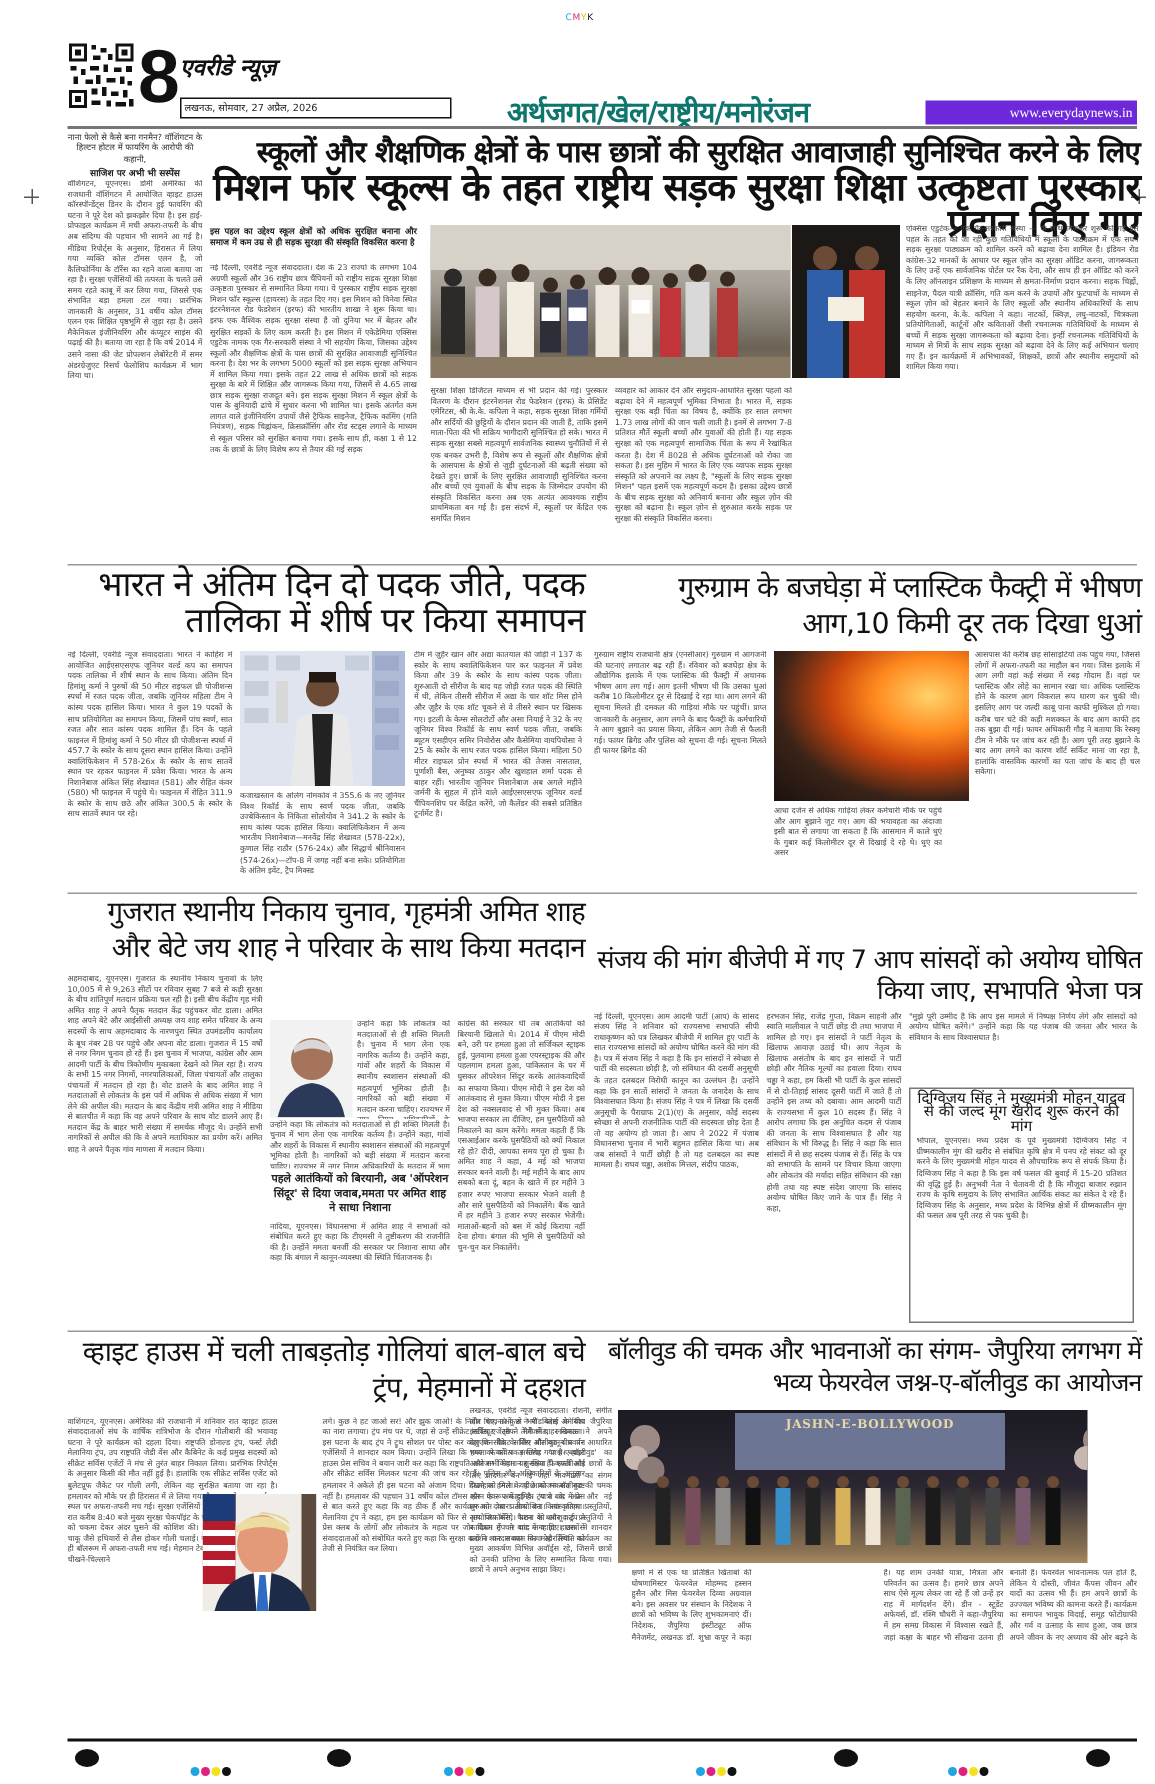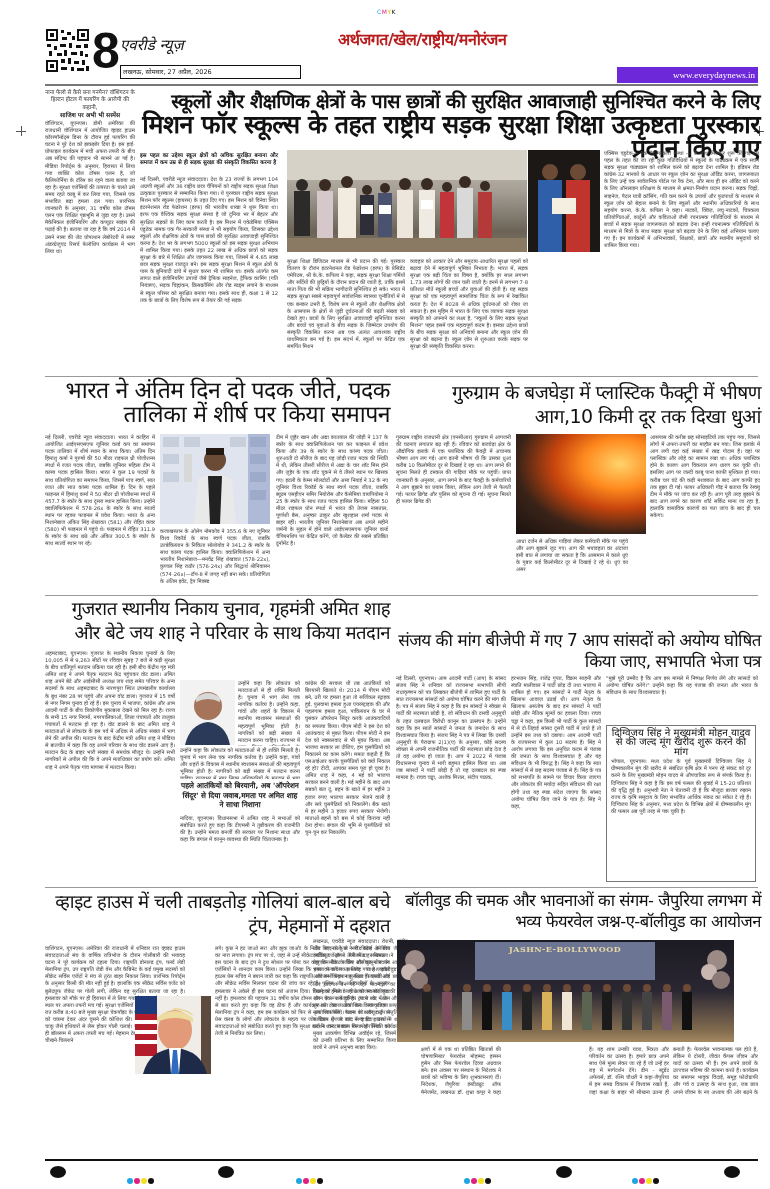--- a/index.html
+++ b/index.html
@@ -58,23 +58,23 @@
         <rect x="29" y="33" width="5" height="3"></rect>
         <rect x="37" y="32" width="3" height="5"></rect>
       <rect x="16" y="39" width="6" height="3"></rect>
         <rect x="26" y="39" width="3" height="4"></rect>
         <rect x="32" y="40" width="7" height="3"></rect>
         <rect x="41" y="38" width="3" height="5"></rect>
     </g>
   </svg>
 </div>
 <div class="abs" style="left:92px;top:26px;font-size:50px;line-height:50px;font-weight:bold;font-family:'Liberation Sans',sans-serif;color:#111">8</div>
-<div class="abs" style="left:120px;top:34px;font-size:15px;font-weight:normal;font-style:italic;font-family:'DejaVu Sans',sans-serif;color:#111">एवरीडे न्यूज़</div>
+<div class="abs" style="left:120px;top:34px;font-size:15px;font-weight:bold;font-style:italic;font-family:'DejaVu Sans',sans-serif;color:#111">एवरीडे न्यूज़</div>
 <div class="abs" style="left:120px;top:65px;width:181px;height:14px;border:1px solid #111;font-size:6.5px;line-height:12px;padding-left:2px;font-family:'DejaVu Sans',sans-serif;color:#222">लखनऊ, सोमवार, 27 अप्रैल, 2026</div>
-<div class="abs" style="left:338px;top:28px;font-size:16px;font-weight:bold;color:#b91c1c;font-family:'DejaVu Sans',sans-serif;letter-spacing:-0.5px">अर्थजगत/खेल/राष्ट्रीय/मनोरंजन</div>
+<div class="abs" style="left:338px;top:61px;font-size:19px;font-weight:bold;color:#0f766e;font-family:'DejaVu Sans',sans-serif;letter-spacing:-0.5px">अर्थजगत/खेल/राष्ट्रीय/मनोरंजन</div>
 <div class="abs" style="left:617px;top:67px;width:141px;height:16px;background:#6d28d9;color:#fff;font-size:9px;line-height:16px;text-align:right;padding-right:3px;font-family:'Liberation Serif',serif">www.everydaynews.in</div>
 <div class="abs" style="left:45px;top:84px;width:713px;height:2px;background:#777"></div>
 
 <div class="abs" style="left:45px;top:89px;width:90px;text-align:center;font-size:5.6px;line-height:7.4px;color:#333;font-family:'DejaVu Sans',sans-serif">नाना फेलो से कैसे बना गनमैन? वॉशिंगटन के हिल्टन होटल में फायरिंग के आरोपी की कहानी,</div>
 <div class="abs" style="left:45px;top:111px;width:90px;text-align:center;font-size:6px;font-weight:bold;color:#222;font-family:'DejaVu Sans',sans-serif">साजिश पर अभी भी सस्पेंस</div>
 <div class="abs txt" style="left:45px;top:120px;width:90px;height:252px">वॉशिंगटन, यूएनएस। डोमी अमेरिका की राजधानी वॉशिंगटन में आयोजित व्हाइट हाउस कॉरस्पॉन्डेंट्स डिनर के दौरान हुई फायरिंग की घटना ने पूरे देश को झकझोर दिया है। इस हाई-प्रोफाइल कार्यक्रम में मची अफरा-तफरी के बीच अब संदिग्ध की पहचान भी सामने आ गई है। मीडिया रिपोर्ट्स के अनुसार, हिरासत में लिया गया व्यक्ति कोल टॉमस एलन है, जो कैलिफोर्निया के टॉरेंस का रहने वाला बताया जा रहा है। सुरक्षा एजेंसियों की तत्परता के चलते उसे समय रहते काबू में कर लिया गया, जिससे एक संभावित बड़ा हमला टल गया। प्रारंभिक जानकारी के अनुसार, 31 वर्षीय कोल टॉमस एलन एक शिक्षित पृष्ठभूमि से जुड़ा रहा है। उसने मैकेनिकल इंजीनियरिंग और कंप्यूटर साइंस की पढ़ाई की है। बताया जा रहा है कि वर्ष 2014 में उसने नासा की जेट प्रोपल्शन लेबोरेटरी में समर अंडरग्रेजुएट रिसर्च फेलोशिप कार्यक्रम में भाग लिया था।</div>
 
 <div class="abs head" style="left:140px;top:90px;width:620px;font-size:19.5px;line-height:24px">स्कूलों और शैक्षणिक क्षेत्रों के पास छात्रों की सुरक्षित आवाजाही सुनिश्चित करने के लिए</div>
 <div class="abs head" style="left:140px;top:113px;width:620px;font-size:25px;line-height:24px">मिशन फॉर स्कूल्स के तहत राष्ट्रीय सड़क सुरक्षा शिक्षा उत्कृष्टता पुरस्कार प्रदान किए गए</div>
 <div class="abs" style="left:140px;top:152px;width:138px;font-size:5.6px;line-height:7.2px;font-weight:bold;color:#222;font-family:'DejaVu Sans',sans-serif;text-align:justify">इस पहल का उद्देश्य स्कूल क्षेत्रों को अधिक सुरक्षित बनाना और समाज में कम उम्र से ही सड़क सुरक्षा की संस्कृति विकसित करना है</div>
@@ -224,21 +224,21 @@
     <path d="M8 78 Q14 54 40 52 Q66 54 72 78 Z" fill="#1d2a48"></path>
     <path d="M34 52 L46 52 L44 78 L36 78 Z" fill="#fff"></path>
     <path d="M38 54 L42 54 L44 78 L36 78 Z" fill="#2f6bc1"></path>
   </svg>
 </div>
 <div class="abs txt" style="left:190px;top:945px;width:200px;height:150px;padding-left:25px">लगे। कुछ ने हट जाओ सर! और झुक जाओ! के निर्देश दिए, तो कुछ ने गॉड ब्लेस अमेरिका का नारा लगाया। ट्रंप मंच पर थे, जहां से उन्हें सीक्रेट सर्विस एजेंट्स ने तेजी से बाहर निकाला। इस घटना के बाद ट्रंप ने ट्रुथ सोशल पर पोस्ट कर कहा कि सीक्रेट सर्विस और कानून प्रवर्तन एजेंसियों ने शानदार काम किया। उन्होंने लिखा कि हमलावर को पकड़ लिया गया है। व्हाइट हाउस प्रेस सचिव ने बयान जारी कर कहा कि राष्ट्रपति और सभी मेहमान सुरक्षित हैं। एफबीआई और सीक्रेट सर्विस मिलकर घटना की जांच कर रहे हैं। पुलिस और अधिकारियों के अनुसार हमलावर ने अकेले ही इस घटना को अंजाम दिया। फिलहाल हमले के पीछे का मकसद स्पष्ट नहीं है। हमलावर की पहचान 31 वर्षीय कोल टॉमस एलन के रूप में हुई है। ट्रंप ने बाद में प्रेस से बात करते हुए कहा कि वह ठीक हैं और कार्यक्रम को दोबारा आयोजित किया जाएगा। मेलानिया ट्रंप ने कहा, हम इस कार्यक्रम को फिर से आयोजित करेंगे। घटना के बावजूद ट्रंप ने प्रेस क्लब के लोगों और लोकतंत्र के महत्व पर जोर दिया। ट्रंप ने बाद में व्हाइट हाउस से संवाददाताओं को संबोधित करते हुए कहा कि सुरक्षा बलों ने शानदार काम किया और स्थिति को तेजी से नियंत्रित कर लिया।</div>
 
 <div class="abs head" style="left:396px;top:890px;width:365px;font-size:16.5px;line-height:21px;font-weight:normal">बॉलीवुड की चमक और भावनाओं का संगम- जैपुरिया लगभग में भव्य फेयरवेल जश्न-ए-बॉलीवुड का आयोजन</div>
 <div class="abs txt" style="left:396px;top:938px;width:28px;height:157px"></div>
 <div class="abs txt" style="left:313px;top:938px;width:95px;height:157px">लखनऊ, एवरीडे न्यूज संवाददाता। रोशनी, संगीत और भावनाओं से भरी विदाई के बीच जैपुरिया इंस्टीट्यूट ऑफ मैनेजमेंट, लखनऊ ने अपने वेलुएशन बैच के लिए बॉलीवुड थीम पर आधारित भव्य फेयरवेल समारोह 'जश्न-ए-बॉलीवुड' का आयोजन किया। यह संध्या फैकल्टी और छात्रों के लिए यादगार बन गई जहां भावनाओं का संगम देखने को मिला। यह आयोजन बॉलीवुड की चमक और एक अकादमिक यात्रा के अंत और नई शुरुआत का प्रतीक बना। सांस्कृतिक प्रस्तुतियों, नृत्य परफॉर्मेंस, फैशन शो और कई प्रस्तुतियों ने कार्यक्रम में चार चांद लगा दिए। छात्रों ने शानदार प्रदर्शन कर सबका मन मोह लिया। कार्यक्रम का मुख्य आकर्षण विभिन्न अवॉर्ड्स रहे, जिसमें छात्रों को उनकी प्रतिभा के लिए सम्मानित किया गया। छात्रों ने अपने अनुभव साझा किए।</div>
-<div class="abs photo" style="left:397px;top:940px;width:337px;height:102px;background:linear-gradient(180deg,#1c1a22 0%,#2a2733 50%,#8a7252 92%,#a58a62 100%)">
+<div class="abs photo" style="left:412px;top:940px;width:313px;height:102px;background:linear-gradient(180deg,#1c1a22 0%,#2a2733 50%,#8a7252 92%,#a58a62 100%)">
   <svg width="337" height="102" viewBox="0 0 337 102">
     <rect x="78" y="2" width="180" height="38" fill="#6c7694"></rect>
     <circle cx="18" cy="20" r="10" fill="#9c8a86"></circle>
       <circle cx="12" cy="32" r="8" fill="#c8b7b0"></circle>
       <circle cx="22" cy="40" r="9" fill="#8b7a76"></circle>
     <circle cx="320" cy="20" r="10" fill="#9c8a86"></circle>
       <circle cx="312" cy="32" r="8" fill="#c8b7b0"></circle>
       <circle cx="324" cy="40" r="9" fill="#8b7a76"></circle>
     <g>
       <circle cx="30" cy="48" r="4" fill="#6b4a36"></circle>

